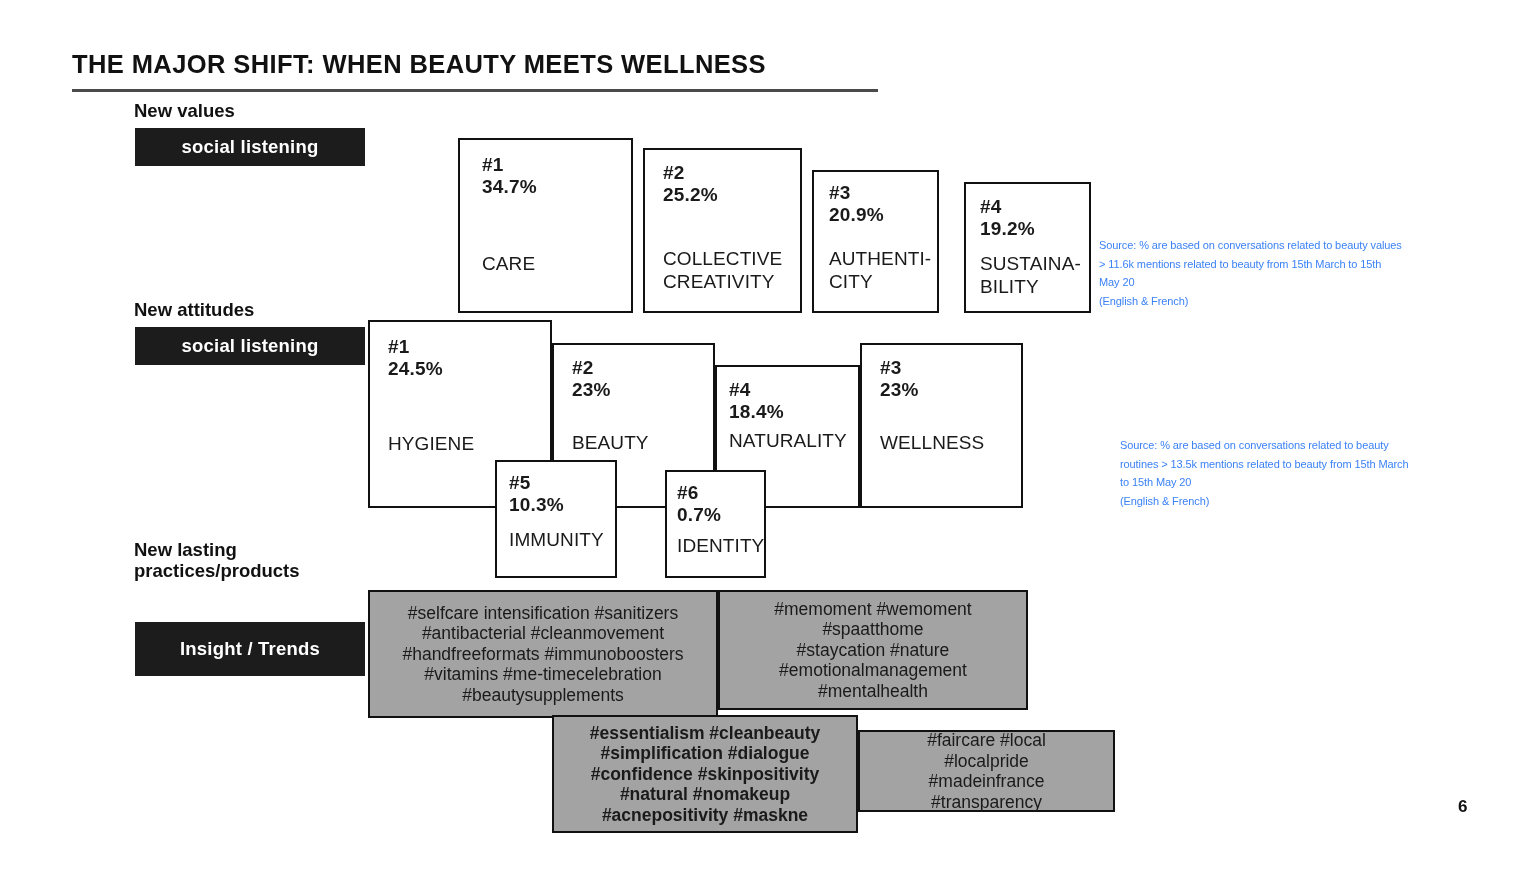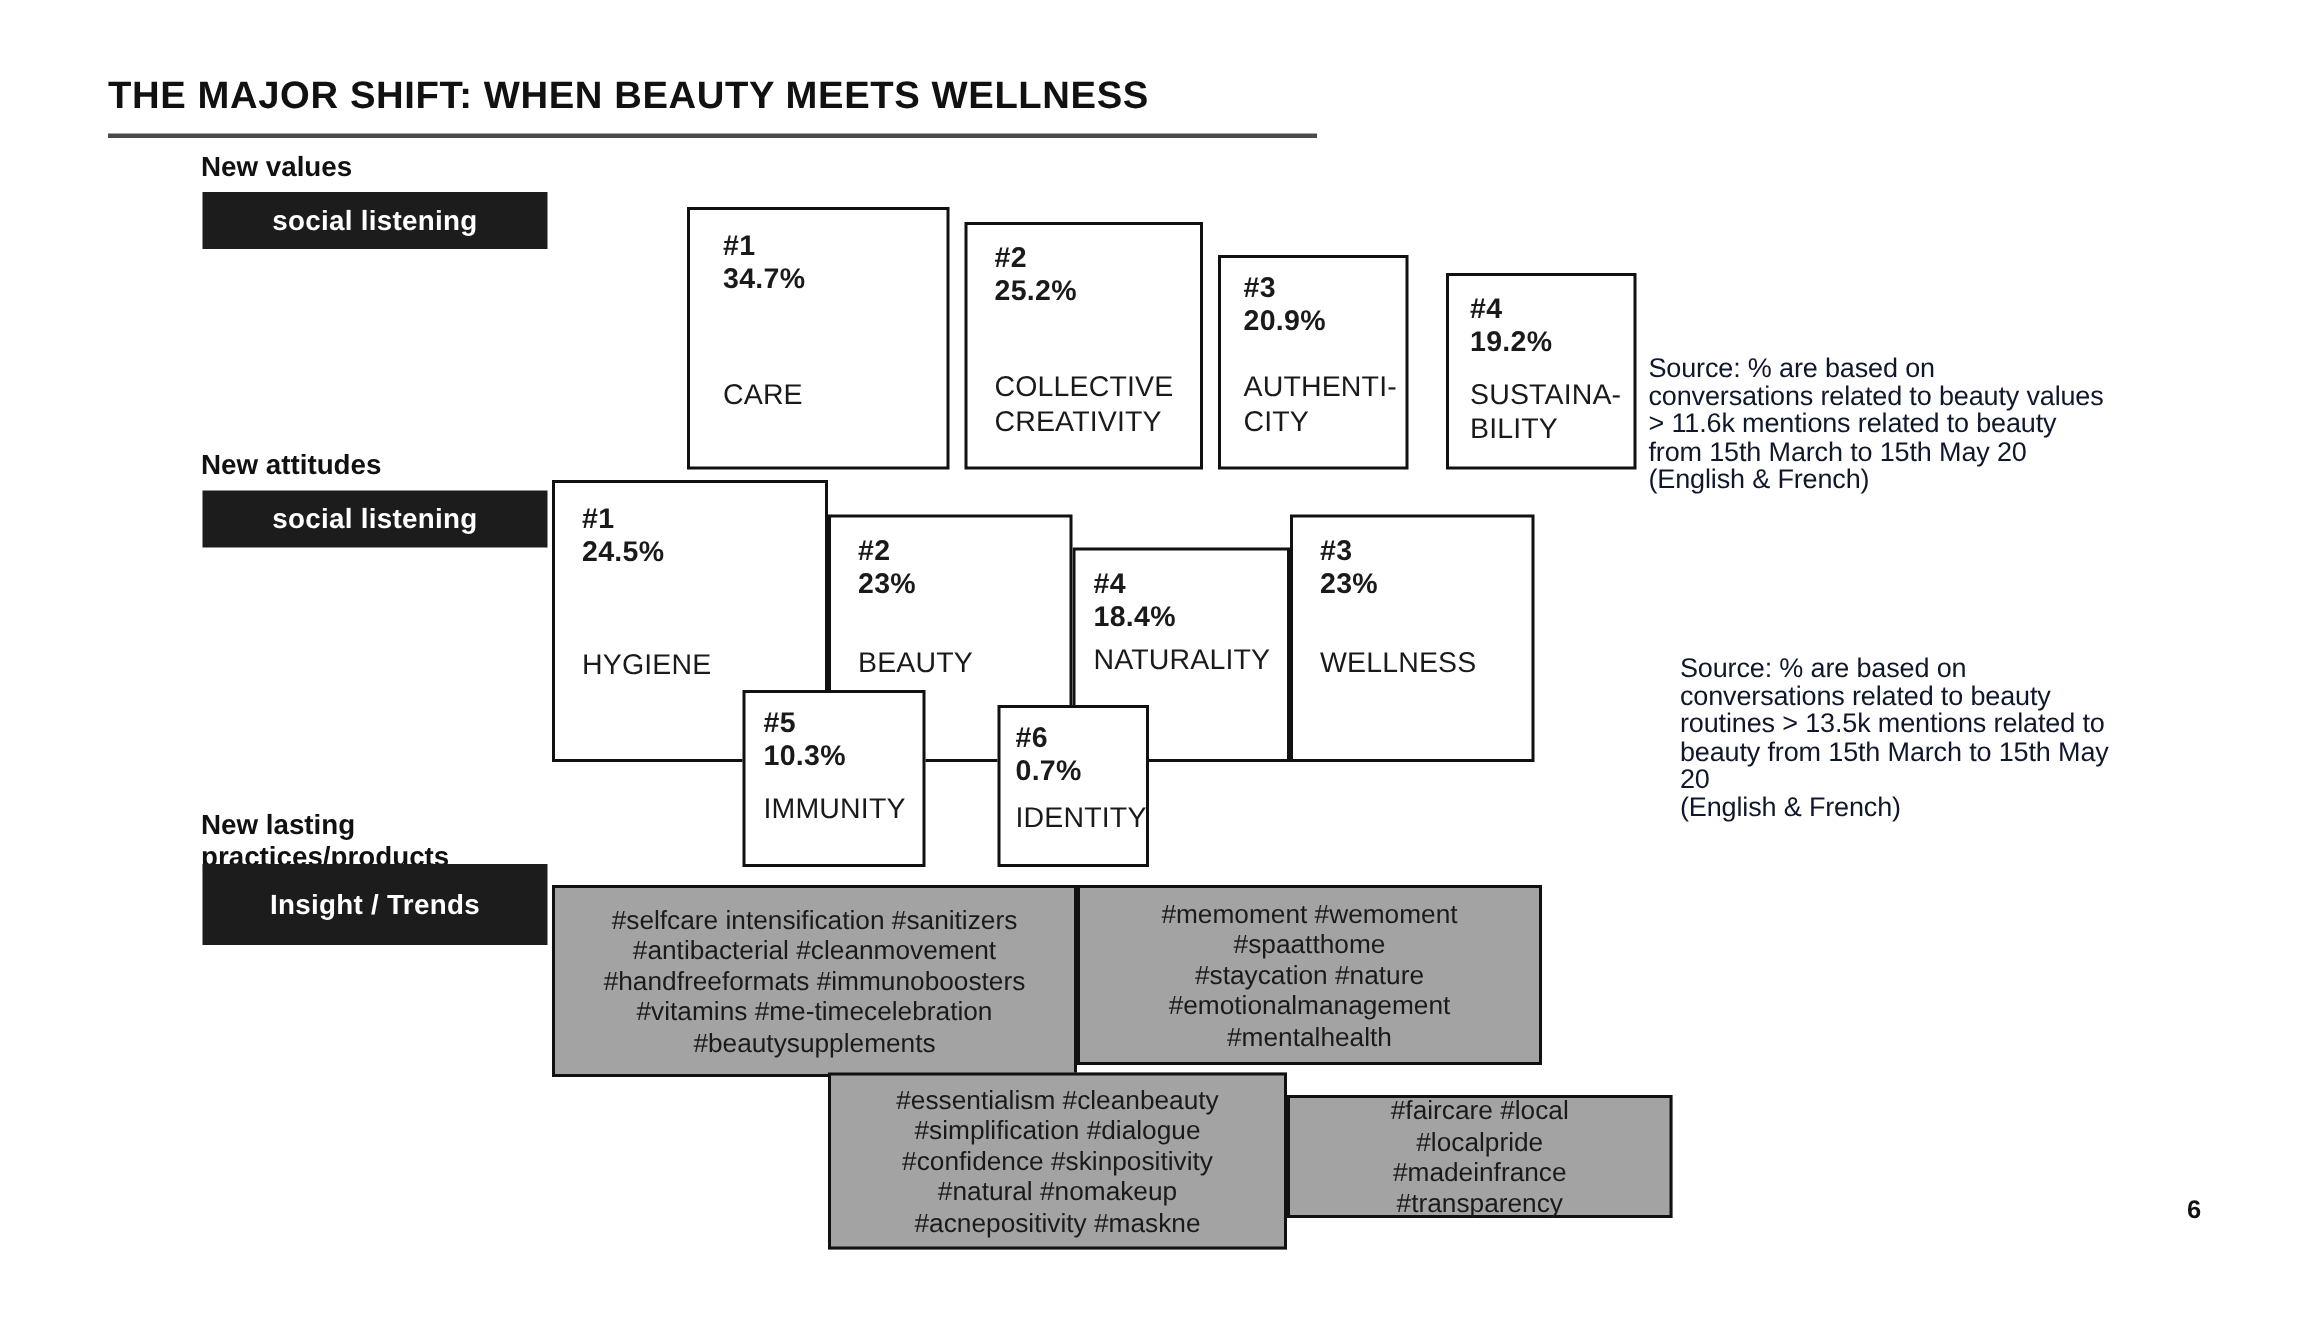--- a/index.html
+++ b/index.html
@@ -60,21 +60,21 @@
     font-size: 18.5px;
     font-weight: bold;
     display: flex;
     align-items: center;
     justify-content: center;
     letter-spacing: 0.2px;
     z-index: 5;
   }
   #tag-values    { left: 135px; top: 128px; width: 230px; height: 38px; }
   #tag-attitudes { left: 135px; top: 327px; width: 230px; height: 38px; }
-  #tag-trends    { left: 135px; top: 576px; width: 230px; height: 54px; }
+  #tag-trends    { left: 135px; top: 622px; width: 230px; height: 54px; }
 
   
   .box {
     position: absolute;
     background: #ffffff;
     border: 2.5px solid #111111;
     z-index: 2;
   }
   .box .rank {
     position: absolute;
@@ -149,29 +149,29 @@
     align-items: center;
     justify-content: center;
     text-align: center;
     font-size: 17.5px;
     line-height: 20.5px;
     white-space: pre-line;
     padding: 4px 24px;
   }
   #h1 { left: 368px; top: 590px; width: 350px; height: 128px; z-index: 4; }
   #h2 { left: 718px; top: 590px; width: 310px; height: 120px; z-index: 3; }
-  #h3 { left: 552px; top: 715px; width: 306px; height: 118px; z-index: 5; }
+  #h3 { left: 552px; top: 715px; width: 306px; height: 118px; z-index: 5; font-weight: bold; }
   #h4 { left: 858px; top: 730px; width: 257px; height: 82px;  z-index: 4; }
 
   
   .source {
     position: absolute;
-    font-size: 18px;
+    font-size: 11px;
     line-height: 18.5px;
-    color: #0f172a;
+    color: #3b82f6;
     white-space: pre-line;
     letter-spacing: -0.1px;
   }
   #src1 { left: 1099px; top: 236px; width: 305px; }
   #src2 { left: 1120px; top: 436px; width: 300px; }
 
   
   .pagenum {
     position: absolute;
     left: 1458px;

